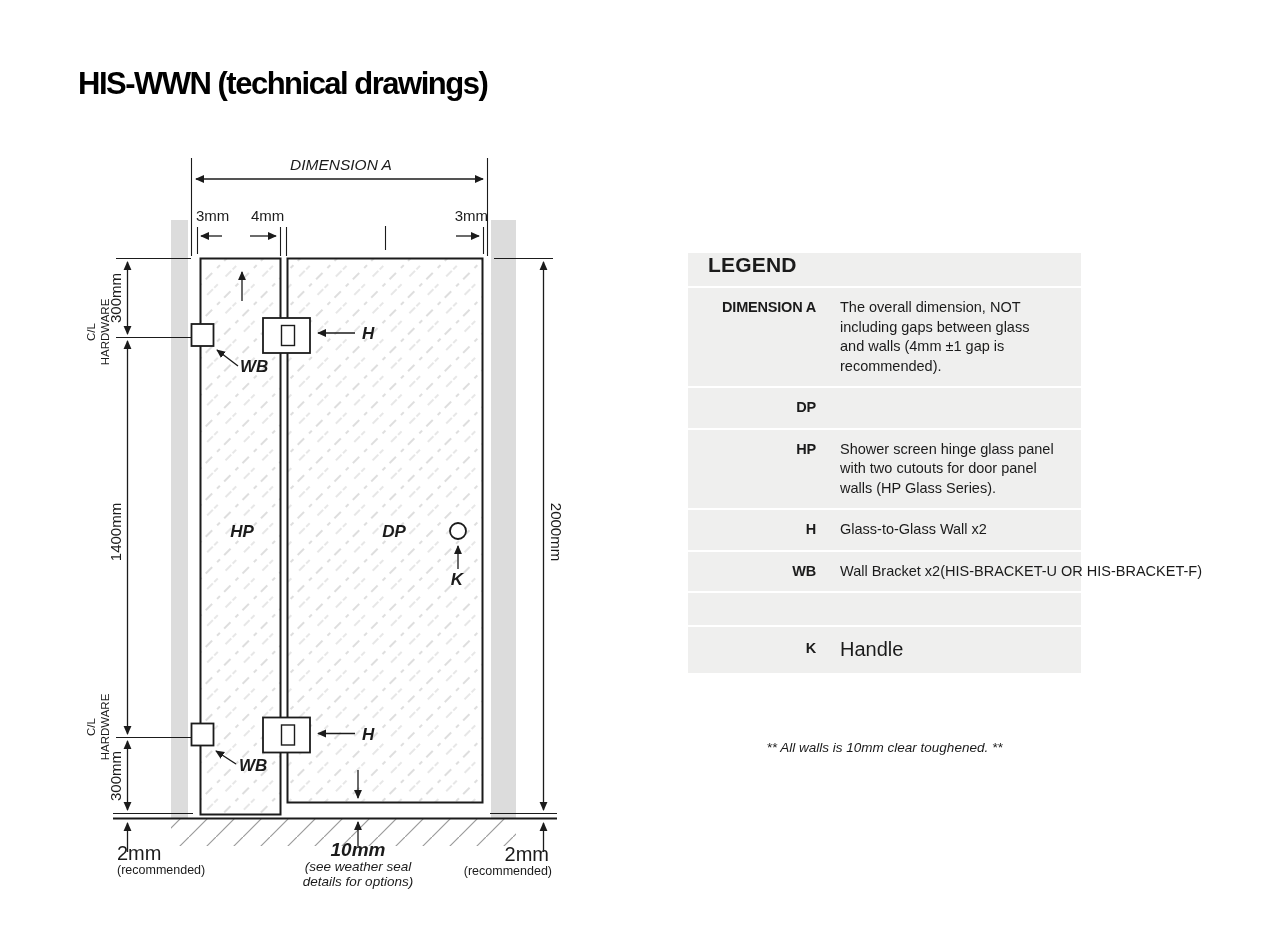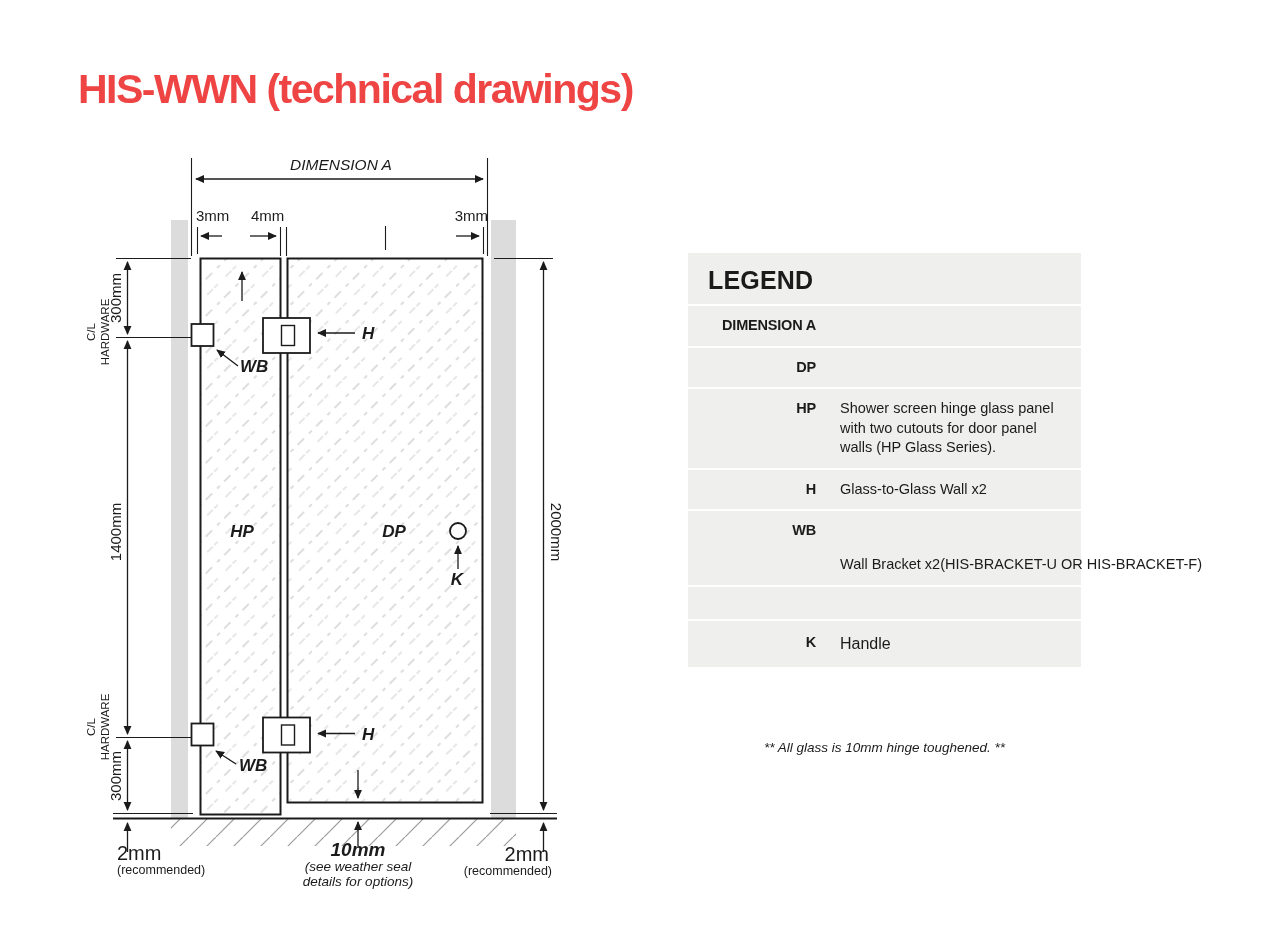--- a/index.html
+++ b/index.html
@@ -2,52 +2,52 @@
 <html><head>
 <meta charset="utf-8">
 <style>
   html,body { margin:0; padding:0; }
   body {
     width:1285px; height:944px; background:#ffffff; position:relative;
     font-family:"Liberation Sans", sans-serif; color:#1b1b1b; overflow:hidden;
   }
   .page-title {
     position:absolute; left:78px; top:66px; margin:0;
-    font-size:41px; font-weight:700; letter-spacing:-1.5px; color:#ef4444;
+    font-size:31px; font-weight:700; letter-spacing:-1.5px; color:#000000;
   }
   .drawing { position:absolute; left:70px; top:140px; width:520px; height:765px; }
   .drawing text { font-family:"Liberation Sans", sans-serif; fill:#1b1b1b; }
   .t15  { font-size:15px; }
   .t15i { font-size:15.5px; font-style:italic; }
   .cl   { font-size:11.5px; }
   .big  { font-size:20px; }
   .note { font-size:12.5px; }
   .noti { font-size:13.5px; font-style:italic; }
   .bi   { font-size:17px; font-weight:700; font-style:italic; }
   .bi10 { font-size:19px; font-weight:700; font-style:italic; }
   .ln   { stroke:#1b1b1b; stroke-width:1.3; fill:none; }
   .lnth { stroke:#1b1b1b; stroke-width:1.1; fill:none; }
   .ln2  { stroke:#1b1b1b; stroke-width:2;   fill:none; }
   .shape{ fill:#ffffff; stroke:#1b1b1b; stroke-width:1.8; }
 
   .legend {
     position:absolute; left:688px; top:253px; width:393px;
     background:#efefee; box-sizing:border-box;
   }
-  .legend-title { padding:13px 20px 9px 20px; font-size:25px; font-weight:700; letter-spacing:0.2px; }
+  .legend-title { padding:0 20px 9px 20px; font-size:21px; font-weight:700; letter-spacing:0.2px; }
   .legend-row { display:flex; border-top:2px solid #ffffff; padding:10px 20px; box-sizing:border-box; }
   .legend-row.empty { min-height:34px; }
   .legend-row.k-row { padding:12px 20px 13px 20px; }
   .term {
     flex:0 0 108px; text-align:right; font-weight:700;
     font-size:14.5px; line-height:19.5px; letter-spacing:-0.2px; white-space:pre-line;
   }
   .desc { margin-left:24px; font-size:14.5px; line-height:19.5px; white-space:pre-line; }
-  .desc.nowrap { white-space:nowrap;margin-top:34px; }
-  .desc.lg { font-size:16px; line-height:21px; }
+  .desc.nowrap { white-space:nowrap; }
+  .desc.lg { font-size:20px; line-height:21px; }
   .footnote {
     position:absolute; left:688px; top:740px; width:393px;
     text-align:center; font-style:italic; font-size:13.5px;
   }
 </style>
 </head>
 <body>
 
 <h1 class="page-title">HIS-WWN (technical drawings)</h1>
 
@@ -190,20 +190,24 @@
     <text class="bi" x="242" y="537" text-anchor="middle">HP</text>
     <text class="bi" x="394" y="537" text-anchor="middle">DP</text>
   </g>
 </svg>
 
 <div class="legend">
   <div class="legend-title">LEGEND</div>
 
   <div class="legend-row">
     <div class="term">DIMENSION A</div>
+    <div class="desc">The overall dimension, NOT
+including gaps between glass
+and walls (4mm ±1 gap is
+recommended).</div>
   </div>
 
   <div class="legend-row">
     <div class="term">DP</div>
   </div>
 
   <div class="legend-row">
     <div class="term">HP</div>
     <div class="desc">Shower screen hinge glass panel
 with two cutouts for door panel
@@ -224,13 +228,13 @@
     <div class="term"></div>
     <div class="desc"></div>
   </div>
 
   <div class="legend-row k-row">
     <div class="term">K</div>
     <div class="desc lg">Handle</div>
   </div>
 </div>
 
-<div class="footnote">** All glass is 10mm hinge toughened. **</div>
+<div class="footnote">** All walls is 10mm clear toughened. **</div>
 
 </body></html>

